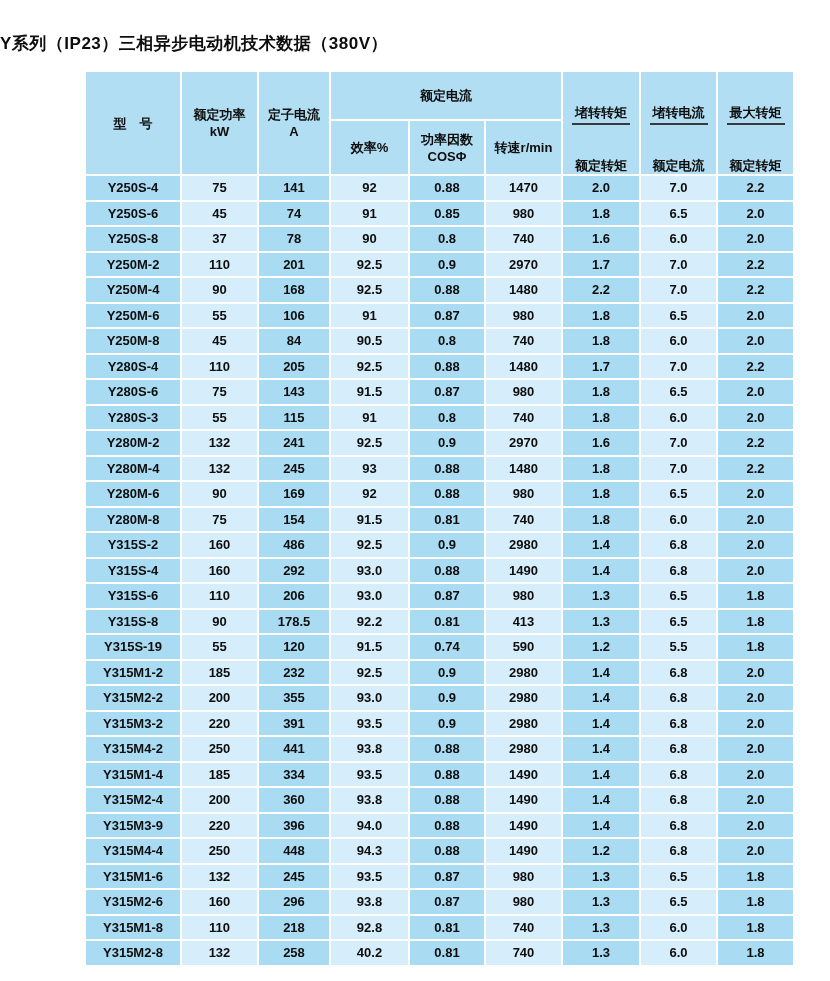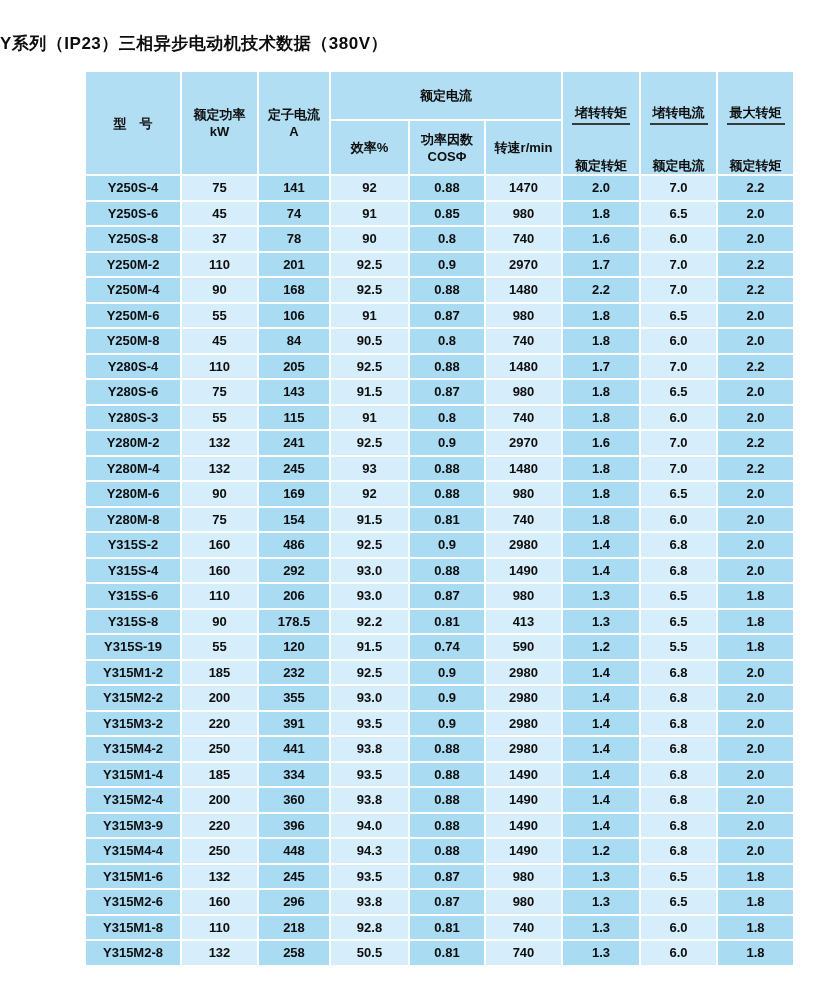--- a/index.html
+++ b/index.html
@@ -451,21 +451,21 @@
           <td class="dark">0.81</td>
           <td class="light">740</td>
           <td class="dark">1.3</td>
           <td class="light">6.0</td>
           <td class="dark">1.8</td>
         </tr>
         <tr>
           <td class="dark">Y315M2-8</td>
           <td class="light">132</td>
           <td class="dark">258</td>
-          <td class="light">50.5</td>
+          <td class="light">40.2</td>
           <td class="dark">0.81</td>
           <td class="light">740</td>
           <td class="dark">1.3</td>
           <td class="light">6.0</td>
           <td class="dark">1.8</td>
         </tr>
       </tbody>
   </table>
 
 </div>

